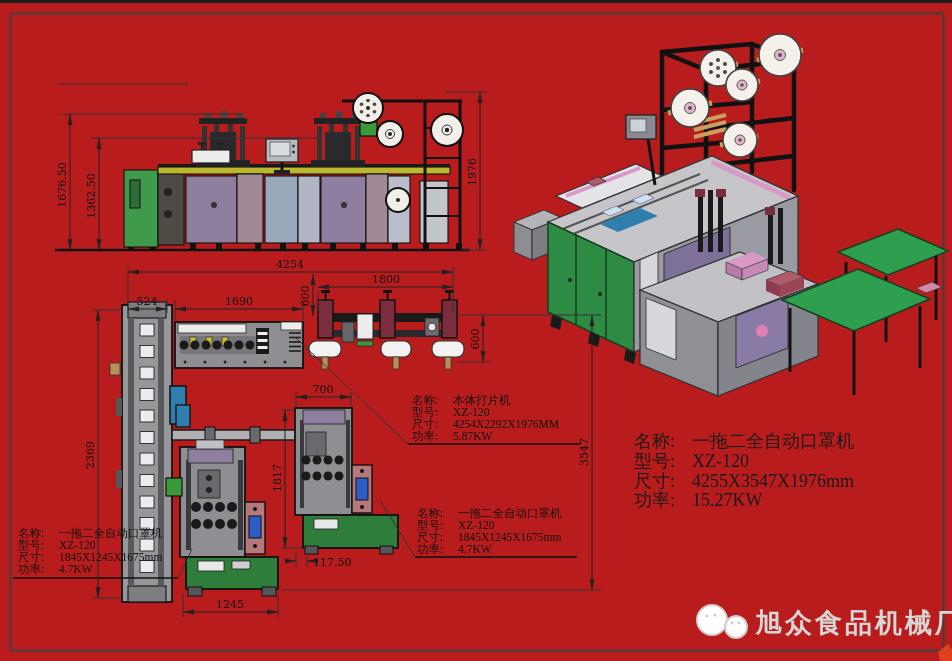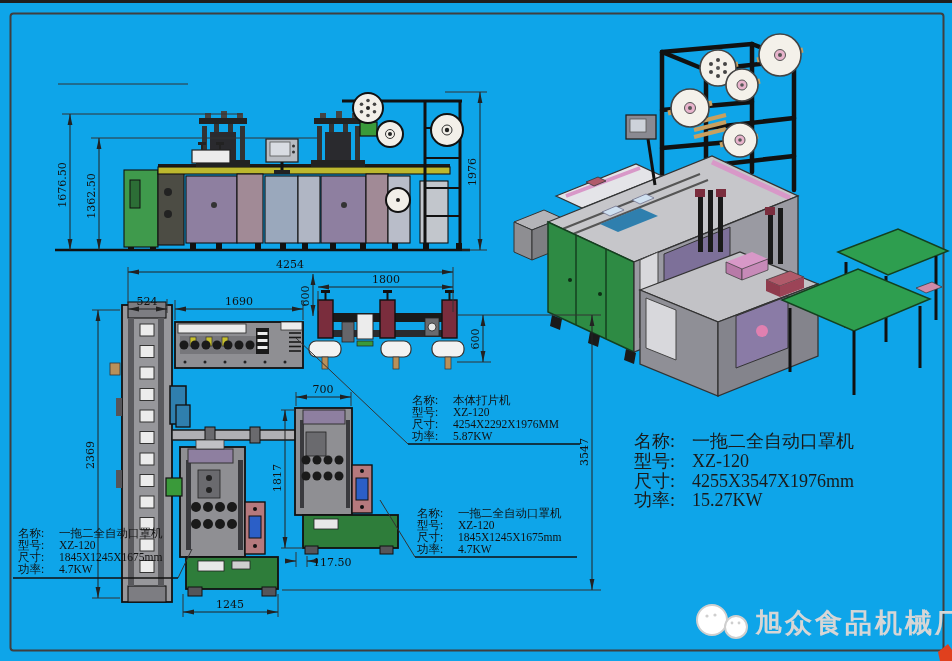--- a/index.html
+++ b/index.html
@@ -1,16 +1,16 @@
 <!DOCTYPE html>
 <html><head>
 <meta charset="utf-8">
 <style>
   html,body{margin:0;padding:0;background:#fff;}
-  #page{position:relative;width:952px;height:661px;background:#0ea5e9;overflow:hidden;
+  #page{position:relative;width:952px;height:661px;background:#b91c1c;overflow:hidden;
         font-family:"Liberation Sans",sans-serif;}
   svg{position:absolute;left:0;top:0;}
   .dim{stroke:#222;stroke-width:1;fill:none;}
   .thin{stroke:#333;stroke-width:1;fill:none;}
   .out{stroke:#111;stroke-width:1.8;}
   .out1{stroke:#111;stroke-width:1.1;}
   .dimtxt{font:11px "DejaVu Serif", serif;fill:#111;text-anchor:middle;}
   .spec{font:11.5px "Liberation Serif", serif;fill:#111;}
   .specbig{font:18px "Liberation Serif", serif;fill:#1a1a1a;}
   .wm{font:bold 27px "Liberation Sans", sans-serif;}

